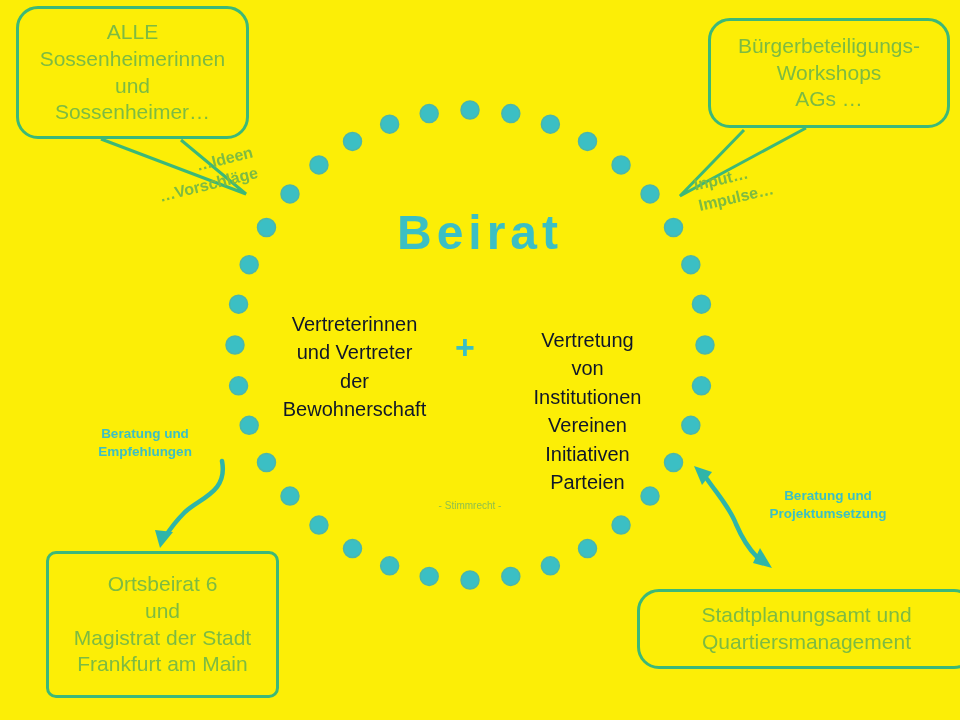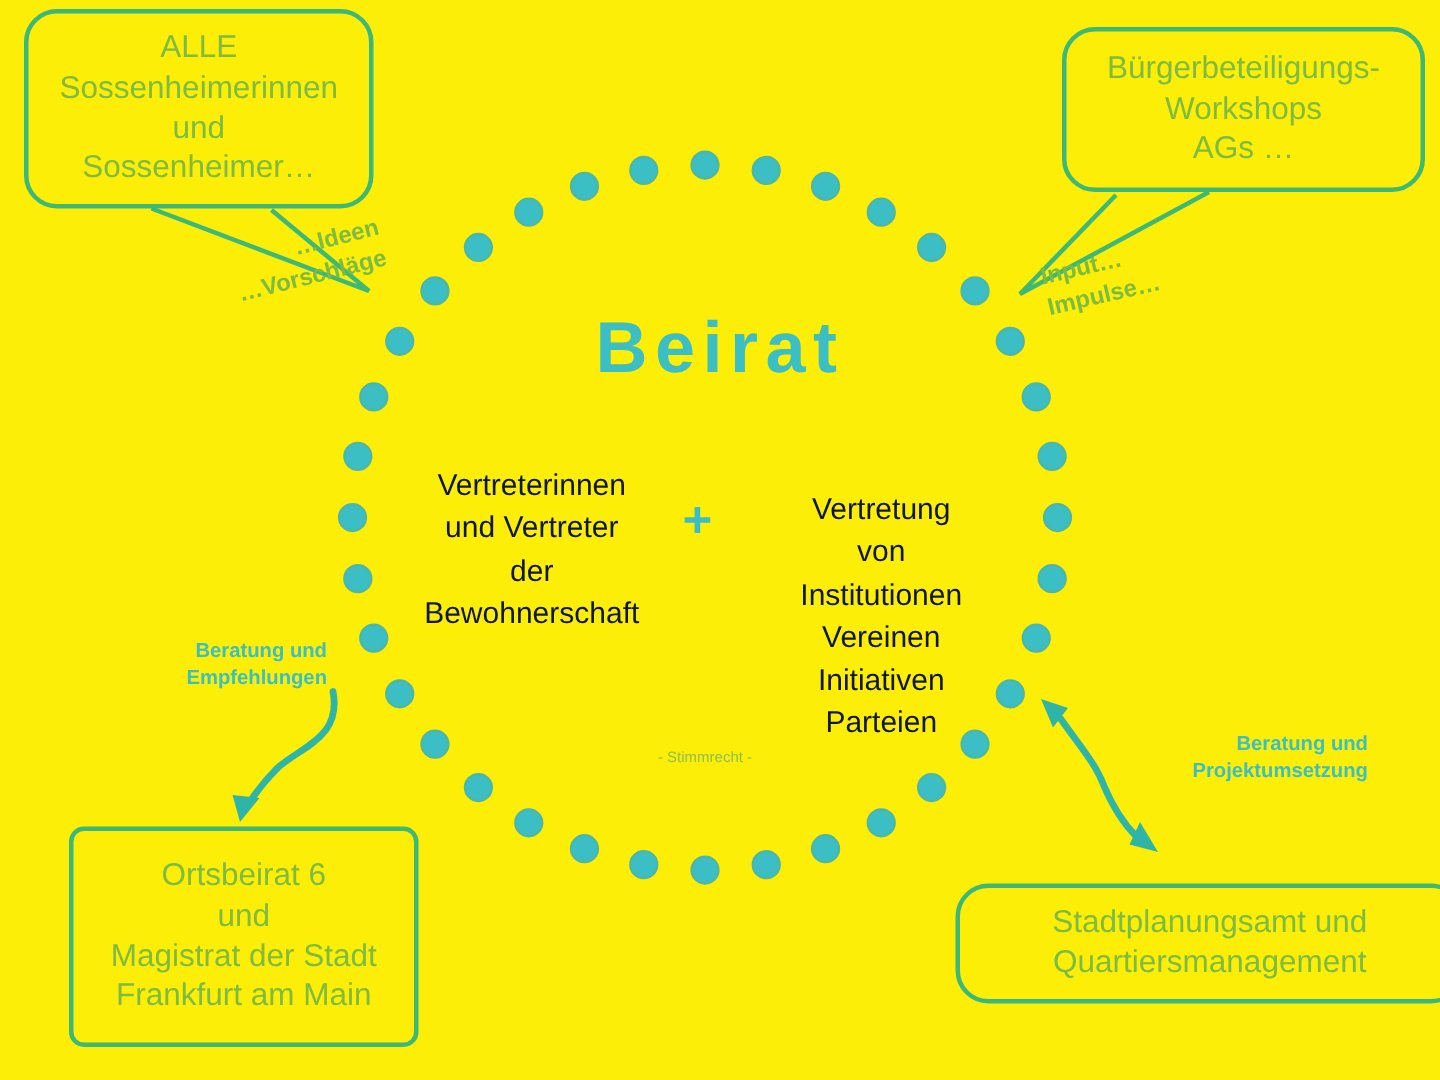--- a/index.html
+++ b/index.html
@@ -80,21 +80,21 @@
     text-align: center;
     color: #8FBF4D;
     font-size: 10px;
   }
   .flow-label {
     position: absolute;
     color: #3BBFC4;
     font-size: 13.5px;
     font-weight: bold;
     line-height: 1.35;
-    text-align: right;
+    text-align: center;
     white-space: pre-line;
   }
   #label-bl { left: 72px;  top: 425px; width: 146px; }
   #label-br { left: 744px; top: 487px; width: 168px; }
 
   .tail-label {
     position: absolute;
     color: #7DBB42;
     font-size: 16px;
     font-weight: bold;

